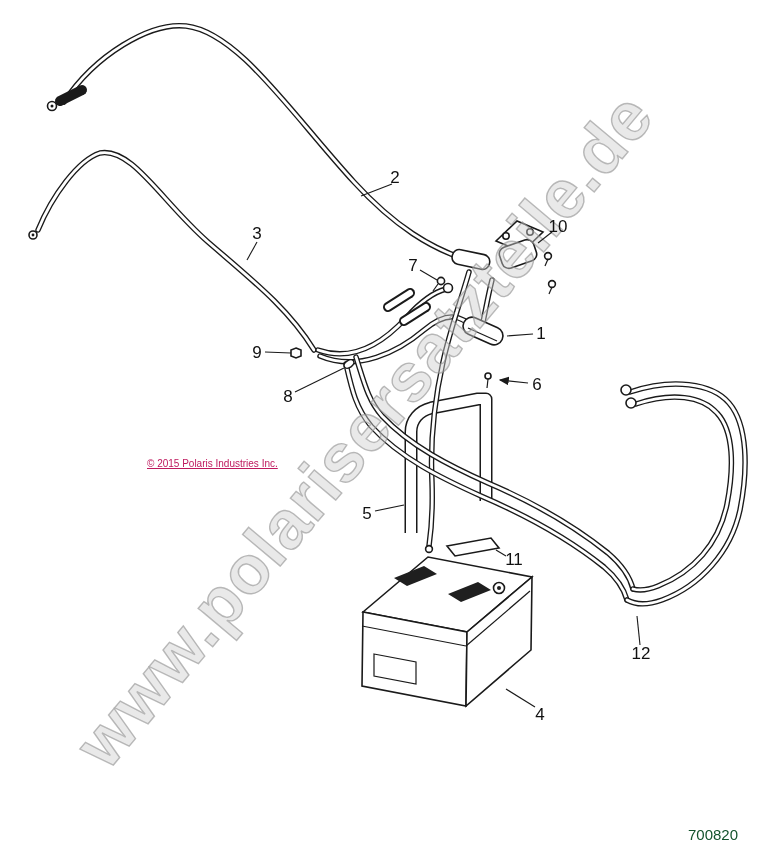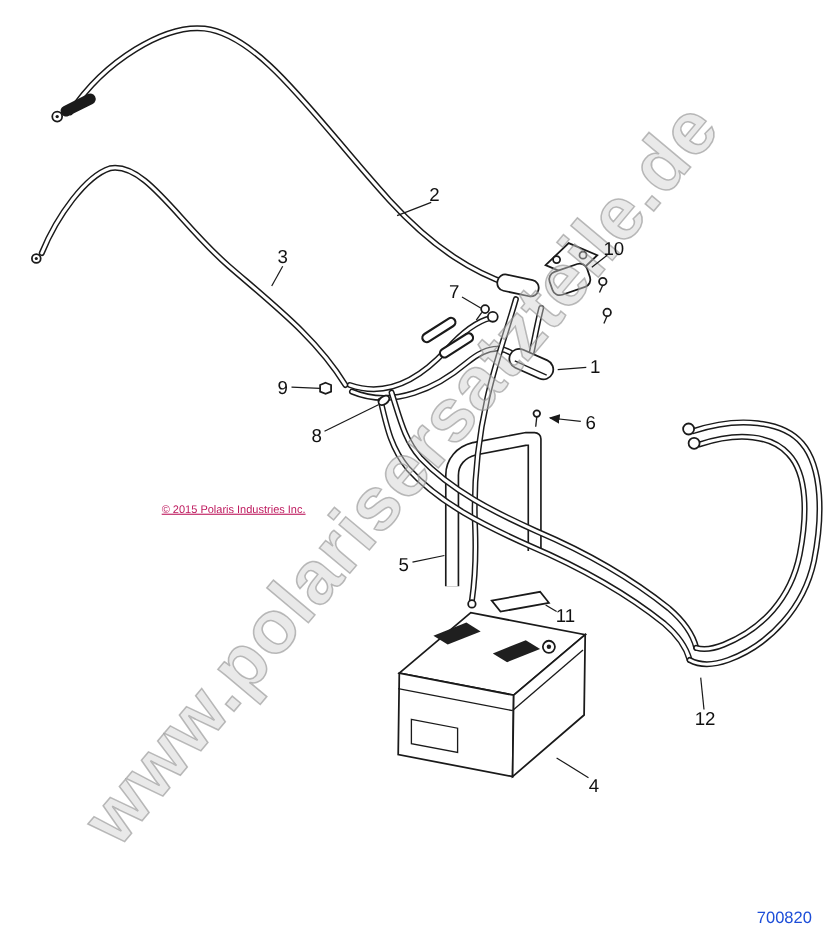--- a/index.html
+++ b/index.html
@@ -14,21 +14,21 @@
   .strap-o{fill:none;stroke:#1a1a1a;stroke-width:13;stroke-linecap:butt;stroke-linejoin:round;}
   .strap-i{fill:none;stroke:#ffffff;stroke-width:10;stroke-linecap:butt;stroke-linejoin:round;}
   .part{fill:#ffffff;stroke:#1a1a1a;stroke-width:1.6;}
   .partline{fill:none;stroke:#1a1a1a;stroke-width:1.2;}
   .leader{stroke:#1a1a1a;stroke-width:1.1;}
   .callout{font:17px "Liberation Sans",sans-serif;fill:#111;text-anchor:middle;}
   .watermark{font-family:"Liberation Sans",sans-serif;font-weight:bold;font-size:68px;
              letter-spacing:1px;fill:#cfcfcf;fill-opacity:.45;stroke:#8f8f8f;
              stroke-opacity:.6;stroke-width:1.4;}
   .copyright{position:absolute;left:147px;top:458px;font-size:10px;color:#be185d;text-decoration:underline;}
-  .partnumber{position:absolute;left:688px;top:826px;font-size:15px;color:#1d4ed8;}
+  .partnumber{position:absolute;left:688px;top:826px;font-size:15px;color:#14532d;}
 </style>
 </head>
 <body>
 
 <div class="page">
 
   <svg width="759" height="861" viewBox="0 0 759 861">
     <defs>
       <path id="pc2" d="M64,102 C95,55 150,22 186,26 C238,32 290,112 354,182 C396,228 432,248 464,259"></path>
       <path id="pc3" d="M38,230 C52,196 78,160 100,153 C132,147 162,202 208,242 C252,280 288,308 314,350"></path>

